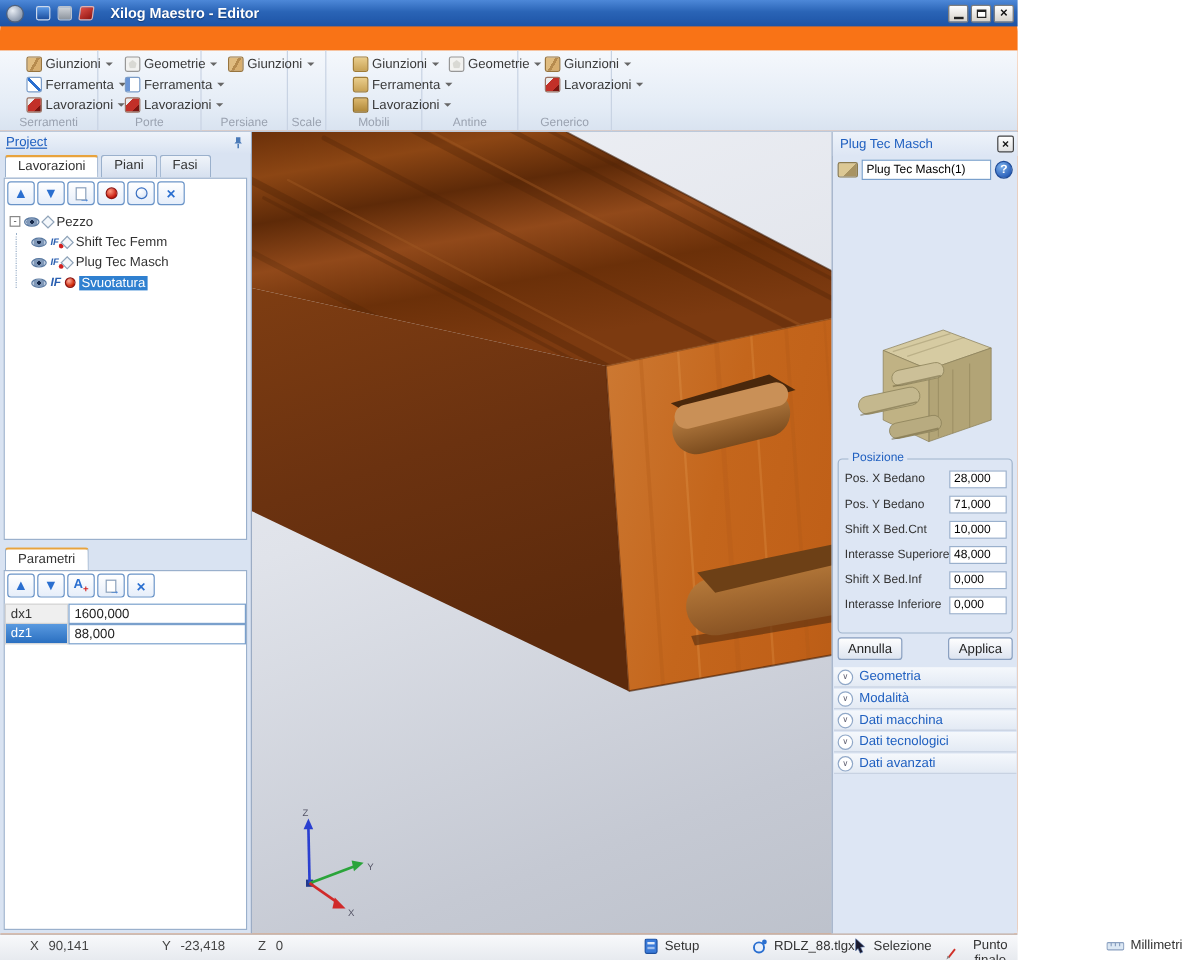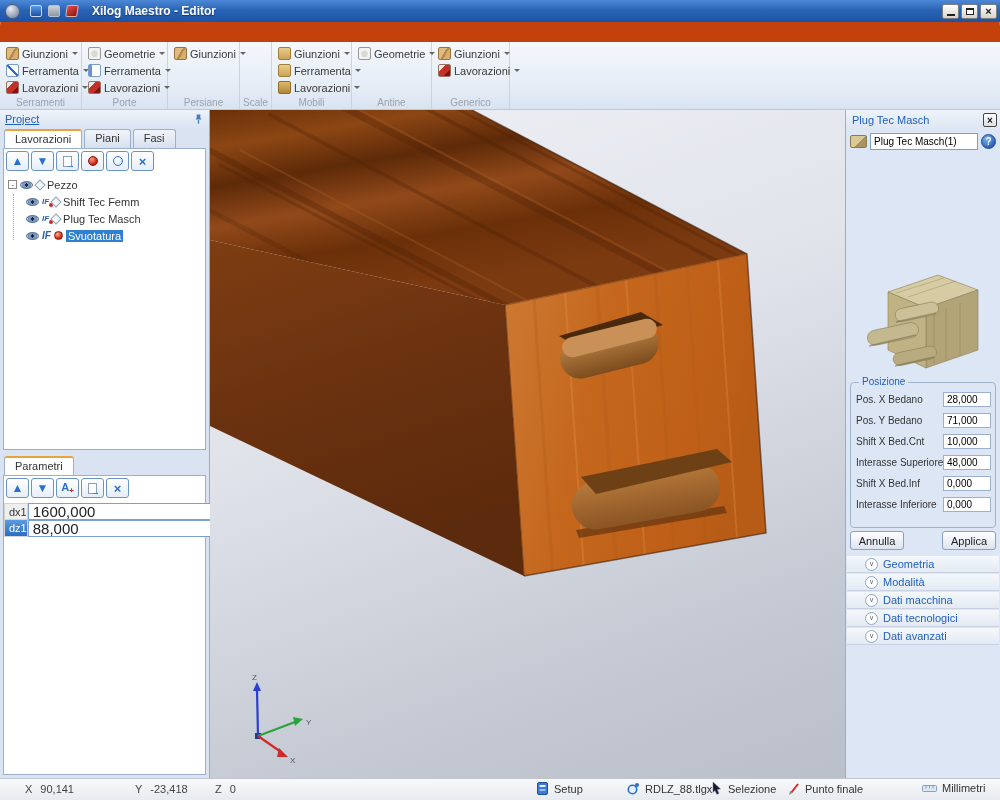--- a/index.html
+++ b/index.html
@@ -1,18 +1,18 @@
 <!DOCTYPE html>
 <html><head>
 <meta charset="utf-8">
 <style>
   * { margin:0; padding:0; box-sizing:border-box; }
   html,body { width:1000px; height:800px; overflow:hidden;
     font-family:"Liberation Sans", sans-serif; font-size:11px; color:#333; }
-  #app { position:relative; width:1000px; height:800px; background:#c2410c;border-radius:26px; }
+  #app { position:relative; width:848px; height:800px; background:#f97316;border-radius:26px; }
 
   
   .titlebar { position:absolute; top:0; left:0; right:0; height:22px;
     background:linear-gradient(#4d88d8 0%, #2a64b6 45%, #1d53a5 100%);
     display:flex; align-items:center; }
   .app-logo { width:15px; height:15px; border-radius:50%; margin-left:5px;
     background:radial-gradient(circle at 35% 30%, #e8edf4, #9aa6b8 60%, #6c7a90);
     border:1px solid #51617a; }
   .qat { display:flex; align-items:center; gap:6px; margin-left:10px; }
   .qat .qi { width:12px; height:12px; border-radius:2px; }
@@ -40,21 +40,21 @@
   .caret-down { width:0; height:0; border-left:3px solid transparent;
     border-right:3px solid transparent; border-top:4px solid #fff; }
   .rtab { height:19px; line-height:18px; padding:0 13px; color:#222; }
   .rtab.active { background:#fff; border:1px solid #b4c2d6; border-bottom:1px solid #fff;
     border-radius:2px 2px 0 0; }
 
   
   .ribbon { position:absolute; top:42px; left:0; right:0; height:68px;
     background:linear-gradient(#f5f8fc 0%, #e4ecf6 70%, #d9e3f0 100%);
     border-bottom:1px solid #bcc9db; display:flex; }
-  .rgroup { position:relative; height:100%; border-right:1px solid #c8d3e3; padding:3px 0 14px 4px; }
+  .rgroup { position:relative; height:100%; border-right:1px solid #c8d3e3; padding:3px 0 14px 20px; }
   .rgroup-name { position:absolute; bottom:1px; left:0; right:0; text-align:center;
     font-size:10px; color:#9aa2b0; }
   .rbtn { height:17px; display:flex; align-items:center; gap:3px; padding:0 2px;
     white-space:nowrap; color:#3a3a3a; }
   .rbtn .dd { width:0; height:0; border-left:3px solid transparent;
     border-right:3px solid transparent; border-top:3px solid #666; margin-left:1px; }
   .ic { width:13px; height:13px; border-radius:2px; flex:none; position:relative; }
   .ic-wood { background:linear-gradient(120deg,#e0bc80 0 45%, #b68b4e 45% 60%, #d8ae6e 60%); border:1px solid #97743e; }
   .ic-blue { background:#fff; border:1px solid #7a9cc8;
     background-image:linear-gradient(45deg, transparent 42%, #2a6fd0 42% 58%, transparent 58%); }
@@ -116,21 +116,21 @@
 
   
   .parm-tabs { position:absolute; top:345px; left:0; right:0; }
   .parm-body { top:365px; bottom:3px; }
   .ptable { margin-top:2px; }
   .prow { display:flex; height:17px; }
   .pname { width:90px; background:#efefef; border:1px solid #d4d4d4; border-top:none;
     padding-left:4px; display:flex; align-items:center; }
   .prow:first-child .pname { border-top:1px solid #d4d4d4; }
   .pname.selected { background:linear-gradient(#5a9ae0,#2a6fc0); color:#fff; }
-  .pval { flex:1; border:1px solid #7aa0cc; background:#fff; font-size:15px;
+  .pval { flex:1; border:1px solid #7aa0cc; background:#fff; font-size:11px;
     padding-left:4px; font-family:"Liberation Sans",sans-serif; color:#222; }
   .aplus { display:flex; align-items:flex-start; }
   .aplus .a { color:#2a6fd0; font-weight:bold; font-size:11px; line-height:1; }
   .aplus .p { color:#d02020; font-weight:bold; font-size:8px; line-height:1; margin-top:5px; }
 
   
   .viewport { position:absolute; top:110px; left:210px; width:635px; bottom:22px;
     background:linear-gradient(160deg, #eff1f6 0%, #e0e3ea 40%, #c5c9d3 78%, #babfc9 100%); }
   .viewport svg { position:absolute; inset:0; }
 
@@ -160,21 +160,21 @@
   .fld-label { font-size:10px; color:#333; white-space:nowrap; overflow:hidden; flex:1; }
   .fld-input { width:48px; height:15px; border:1px solid #9ab0cc; font-size:10px;
     padding:0 3px; font-family:Liberation Sans, sans-serif; flex:none; }
   .rp-btn-row { position:absolute; top:421px; left:4px; right:4px; display:flex;
     justify-content:space-between; }
   .rp-btn { width:54px; height:19px; border:1px solid #8aa0c0; border-radius:3px;
     background:linear-gradient(#fefefe,#dde4f0); font-size:11px; display:flex;
     align-items:center; justify-content:center; color:#222; }
   .accordion { position:absolute; top:446px; left:1px; right:1px; }
   .acc-bar { height:17px; margin-bottom:1px; display:flex; align-items:center; gap:5px;
-    padding-left:18px; background:linear-gradient(#f5f8fc,#e3eaf4);
+    padding-left:3px; background:linear-gradient(#f5f8fc,#e3eaf4);
     border-bottom:1px solid #c8d2e2; }
   .acc-circle { width:13px; height:13px; border:1px solid #90a8c8; border-radius:50%;
     background:#fff; display:flex; align-items:center; justify-content:center;
     font-size:7px; color:#667; flex:none; }
   .acc-label { color:#2060c0; }
 
   
   .statusbar { position:absolute; bottom:0; left:0; right:0; height:22px;
     background:linear-gradient(#f8f9fb,#e7eaef); border-top:1px solid #c0c6d0;text-align:center; }
   .coord { position:absolute; top:4px; color:#444; }

